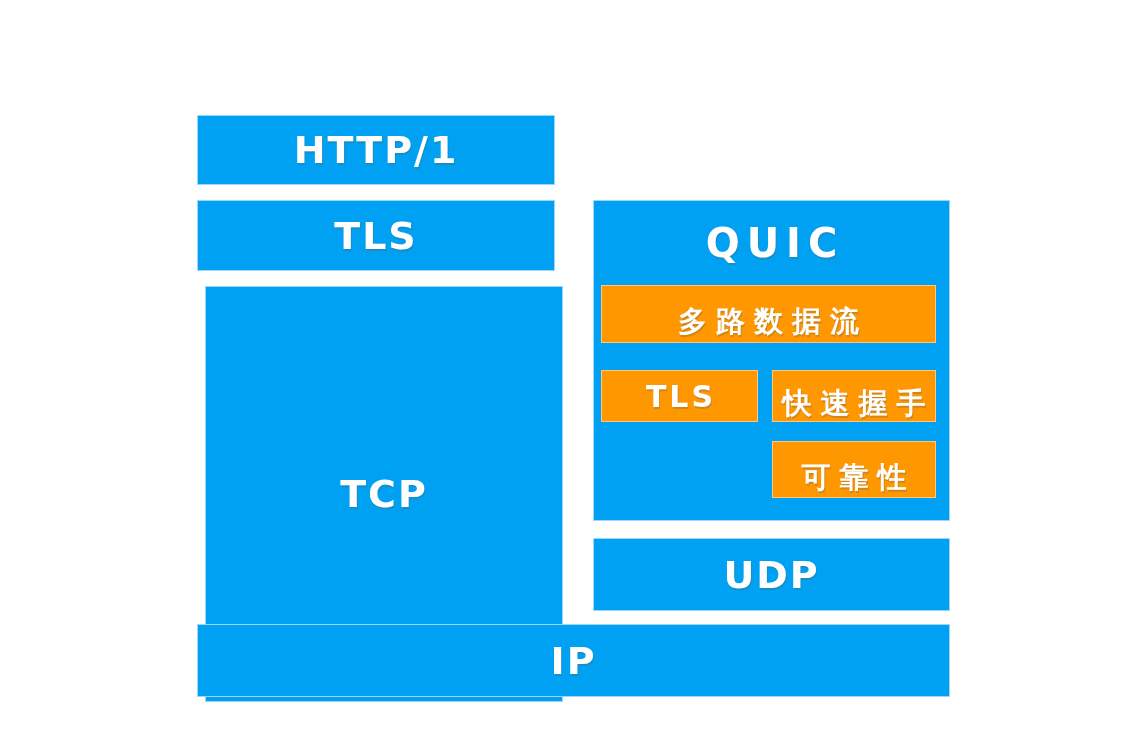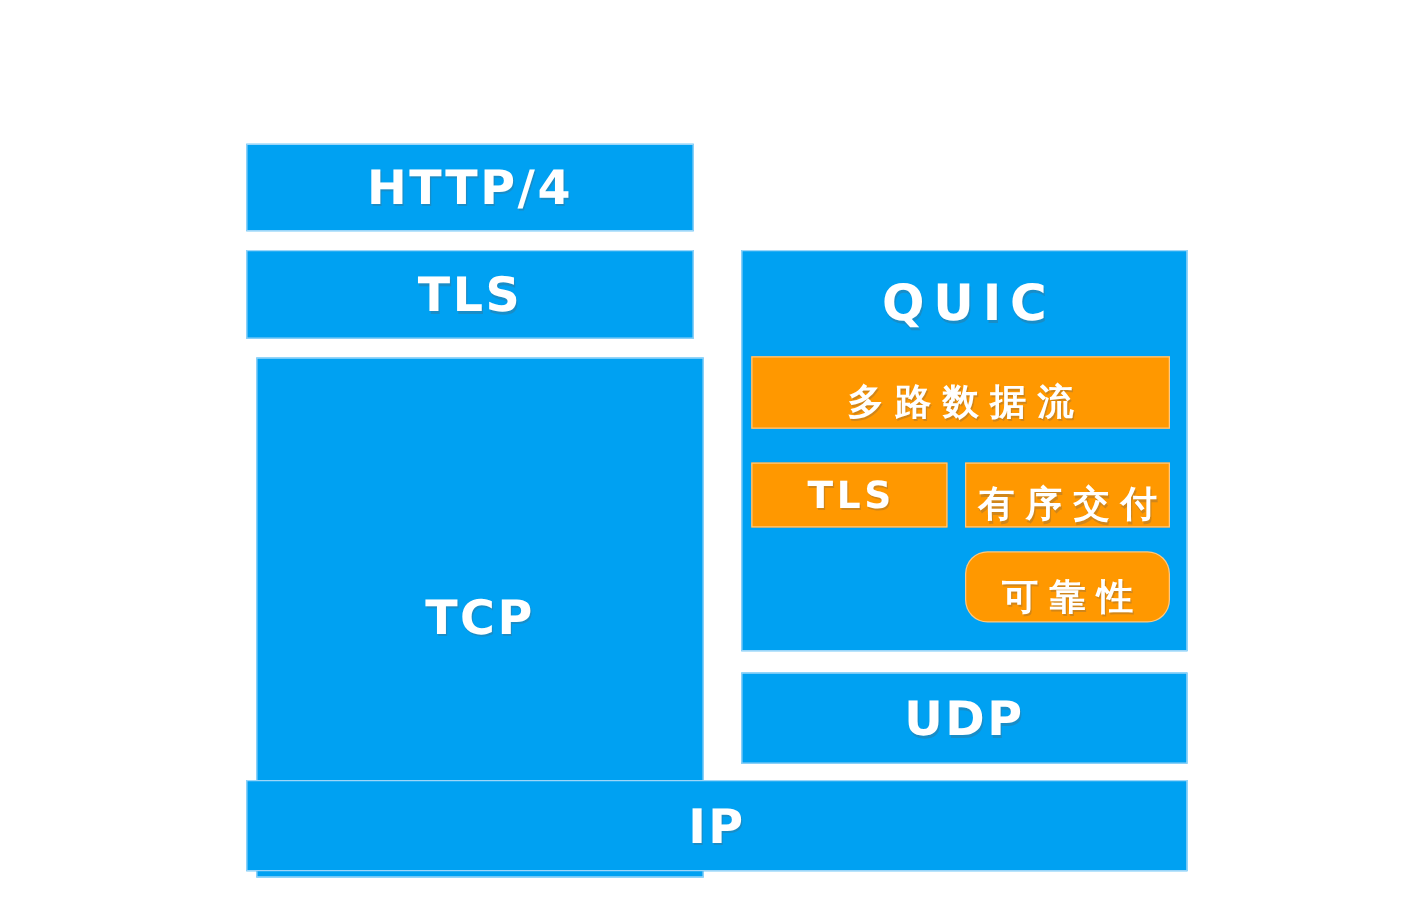--- a/index.html
+++ b/index.html
@@ -51,29 +51,29 @@
   .ip   {left:197px;top:624px;width:753px;height:73px;}
 
   .quic-label{
     position:absolute;left:0;right:0;top:6px;height:72px;
     display:flex;align-items:center;justify-content:center;
   }
   .f-multiplex  {left:601px;top:285px;width:335px;height:58px;}
   .f-tls        {left:601px;top:370px;width:157px;height:52px;}
   .f-ordered    {left:772px;top:370px;width:164px;height:52px;}
   .f-handshake  {left:601px;top:441px;width:157px;height:57px;}
-  .f-reliability{left:772px;top:441px;width:164px;height:57px;border-radius:18px;}
+  .f-reliability{left:772px;top:441px;width:164px;height:57px;}
 </style>
 </head>
 <body>
 
 <div class="canvas">
 
   <div class="box blue http2">
-    <span class="lbl lbl-lg">HTTP/4</span>
+    <span class="lbl lbl-lg">HTTP/1</span>
   </div>
   <div class="box blue tls">
     <span class="lbl lbl-lg">TLS</span>
   </div>
   <div class="box blue tcp">
     <span class="lbl lbl-lg">TCP</span>
   </div>
 
   <div class="box blue quic">
     <div class="quic-label">
@@ -81,21 +81,21 @@
     </div>
   </div>
 
   <div class="box orange f-multiplex">
     <span class="lbl lbl-cn">多路数据流</span>
   </div>
   <div class="box orange f-tls">
     <span class="lbl lbl-md">TLS</span>
   </div>
   <div class="box orange f-ordered">
-    <span class="lbl lbl-cn">有序交付</span>
+    <span class="lbl lbl-cn">快速握手</span>
   </div>
   <div class="box orange f-reliability">
     <span class="lbl lbl-cn">可靠性</span>
   </div>
 
   <div class="box blue ip">
     <span class="lbl lbl-lg">IP</span>
   </div>
 
   <div class="box blue udp">

